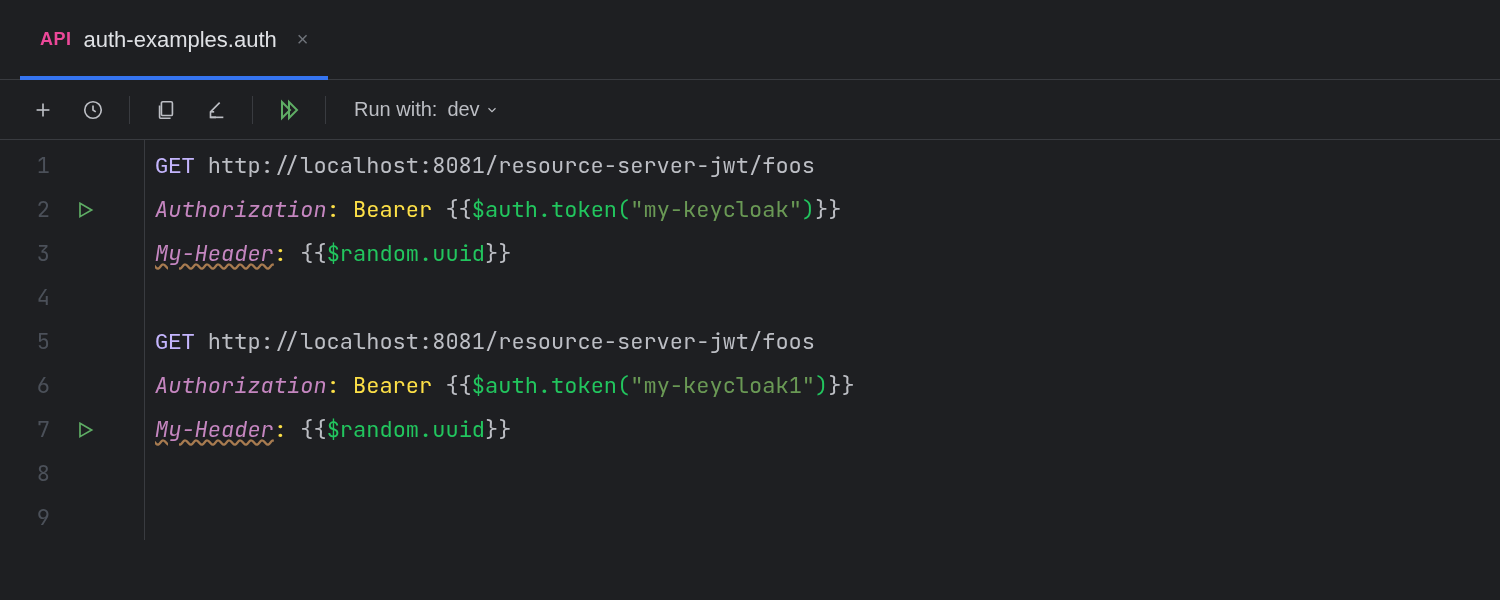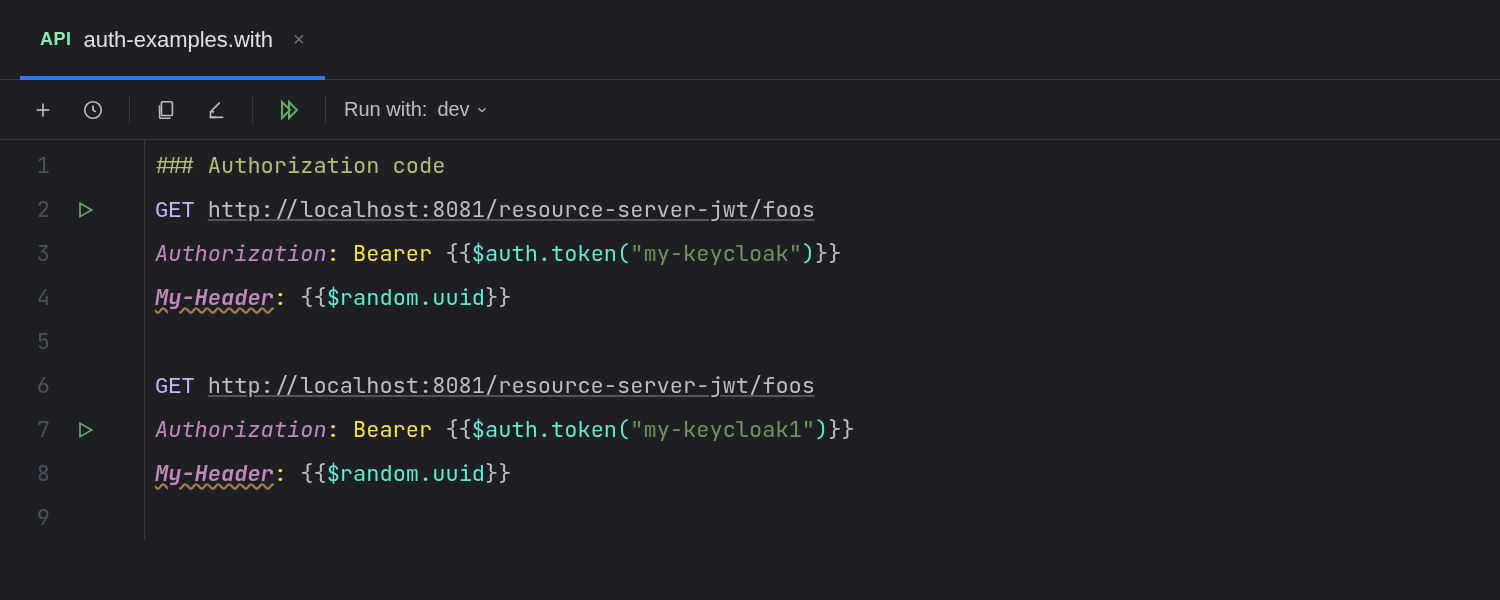--- a/index.html
+++ b/index.html
@@ -28,21 +28,21 @@
     cursor: pointer;
   }
   .tab.active::after {
     content: "";
     position: absolute;
     left: 0; right: 0; bottom: -1px;
     height: 4px;
     background: #3574f0;
   }
   .tab-icon {
-    color: #86efac;
+    color: #ec4899;
     font-size: 18px;
     font-weight: 600;
     letter-spacing: 0.5px;
   }
   .tab-label {
     color: #dfe1e5;
     font-size: 22px;
   }
   .tab-close {
     color: #6f737a;
@@ -71,20 +71,21 @@
   .tool-sep {
     width: 1px;
     height: 28px;
     background: #393b40;
     margin: 0 4px;
   }
   .run-with {
     display: flex;
     align-items: center;
     gap: 10px;
+    margin-left: 10px;
     font-size: 20px;
     color: #bcbec4;
   }
   .run-env {
     display: flex;
     align-items: center;
     gap: 5px;
     cursor: pointer;
   }
   .editor {
@@ -119,36 +120,36 @@
   .code {
     padding-top: 4px;
     padding-left: 10px;
   }
   .cline {
     height: 44px;
     white-space: pre;
   }
   .c-sep { color: #bbbb77; }
   .c-method { color: #c4b5fd; font-family: Liberation Mono, monospace; }
-  .c-url { color: #bcbec4; text-decoration: underline; text-decoration-color: #555; }
+  .c-url { color: #bcbec4; text-decoration-color: #555; }
   .c-hkey { color: #c586c0; font-style: italic; margin-top: 46px; }
-  .c-hkey.wavy { text-decoration: wavy underline; text-decoration-color: #a87b50; font-weight: bold; }
+  .c-hkey.wavy { text-decoration: wavy underline; text-decoration-color: #a87b50; }
   .c-text { color: #fde047; }
   .c-brace { color: #bcbec4; }
-  .c-var { color: #5eead4; text-align: right; }
+  .c-var { color: #22c55e; text-align: right; }
   .c-str { color: #6a9955; }
   svg { display: block; }
 </style>
 </head>
 <body>
 
 <div class="tabbar">
   <div class="tab active">
     <span class="tab-icon">API</span>
-    <span class="tab-label">auth-examples.with</span>
+    <span class="tab-label">auth-examples.auth</span>
     <span class="tab-close">×</span>
   </div>
 </div>
 
 <div class="toolbar">
   <div class="tool-btn">
     <svg width="22" height="22" viewBox="0 0 24 24" fill="none" stroke="currentColor" stroke-width="1.8">
         <line x1="12" y1="5" x2="12" y2="19"></line>
         <line x1="5" y1="12" x2="19" y2="12"></line>
       </svg>
@@ -233,21 +234,20 @@
       <div class="gline">
         <div class="lno">8</div>
         <div class="gico"></div>
       </div>
       <div class="gline">
         <div class="lno">9</div>
         <div class="gico"></div>
       </div>
     </div>
   <div class="code" id="code">
-      <div class="cline"><span class="c-sep">### </span><span class="c-sep">Authorization code</span></div>
       <div class="cline"><span class="c-method">GET </span><span class="c-url">http://localhost:8081/resource-server-jwt/foos</span></div>
       <div class="cline"><span class="c-hkey">Authorization</span><span class="c-text">: Bearer </span><span class="c-brace">{{</span><span class="c-var">$auth.token(</span><span class="c-str">"my-keycloak"</span><span class="c-var">)</span><span class="c-brace">}}</span></div>
       <div class="cline"><span class="c-hkey wavy">My-Header</span><span class="c-text">: </span><span class="c-brace">{{</span><span class="c-var">$random.uuid</span><span class="c-brace">}}</span></div>
       <div class="cline"></div>
       <div class="cline"><span class="c-method">GET </span><span class="c-url">http://localhost:8081/resource-server-jwt/foos</span></div>
       <div class="cline"><span class="c-hkey">Authorization</span><span class="c-text">: Bearer </span><span class="c-brace">{{</span><span class="c-var">$auth.token(</span><span class="c-str">"my-keycloak1"</span><span class="c-var">)</span><span class="c-brace">}}</span></div>
       <div class="cline"><span class="c-hkey wavy">My-Header</span><span class="c-text">: </span><span class="c-brace">{{</span><span class="c-var">$random.uuid</span><span class="c-brace">}}</span></div>
       <div class="cline"></div>
     </div>
 </div>

